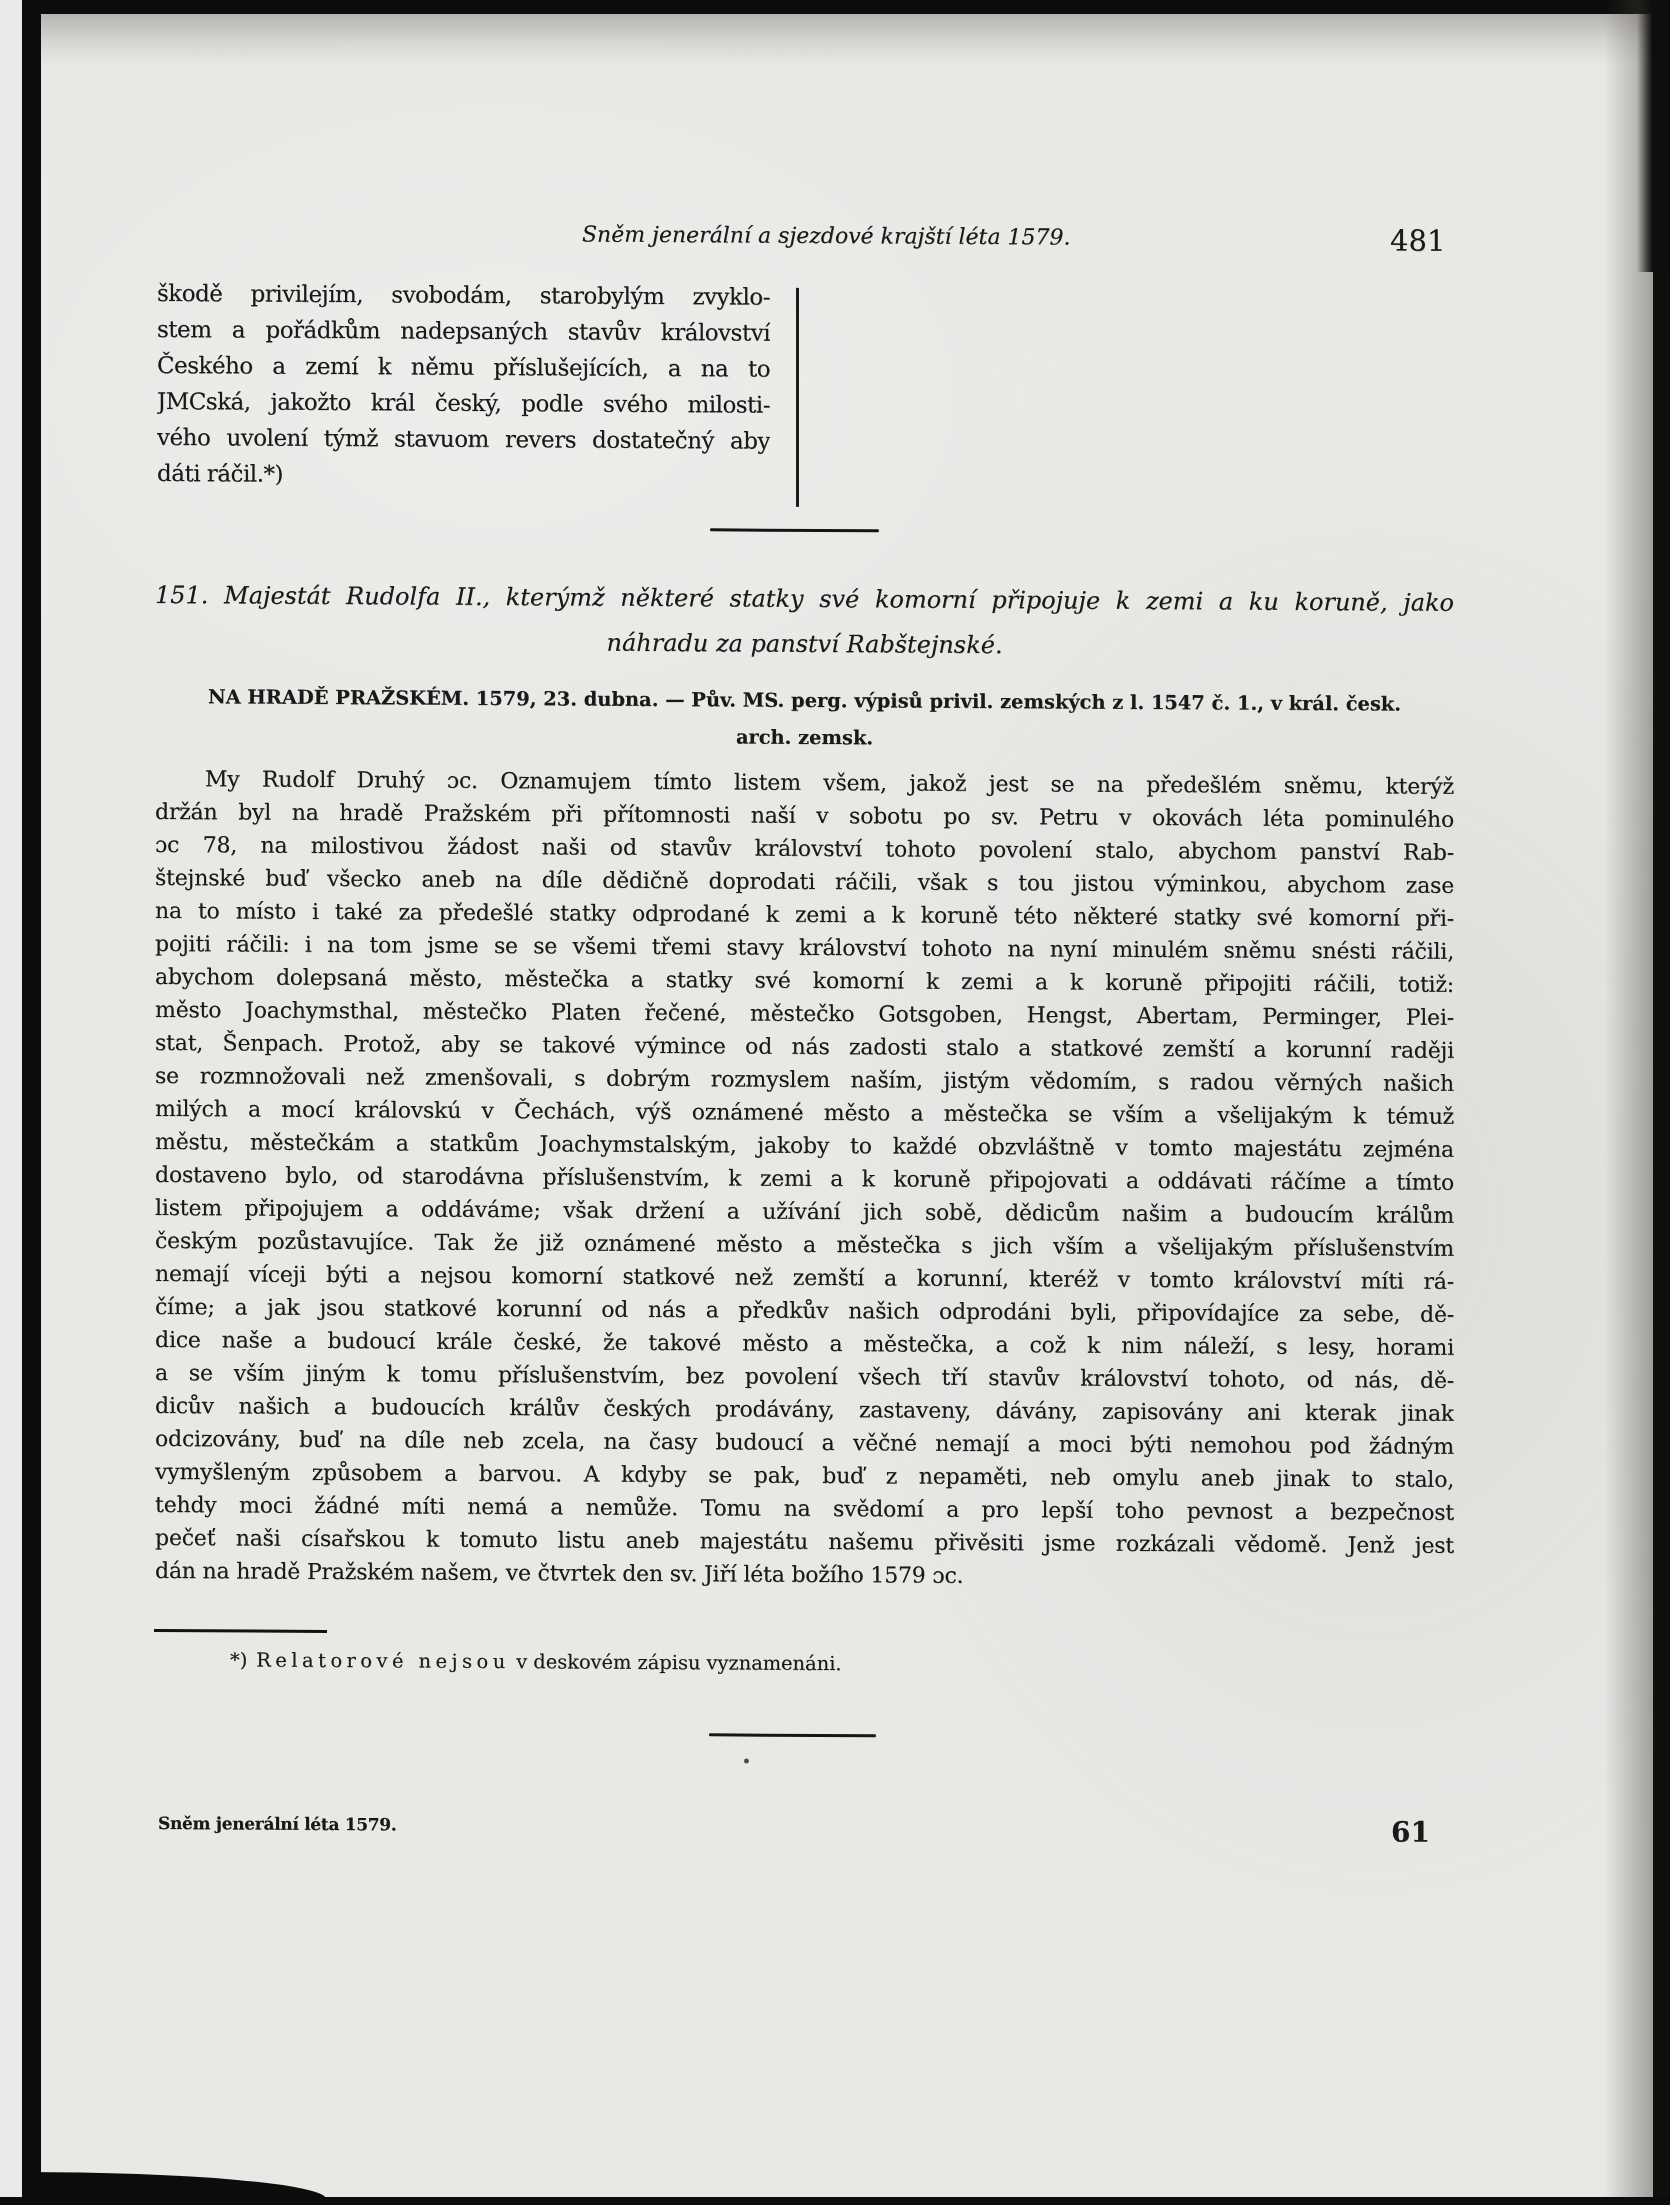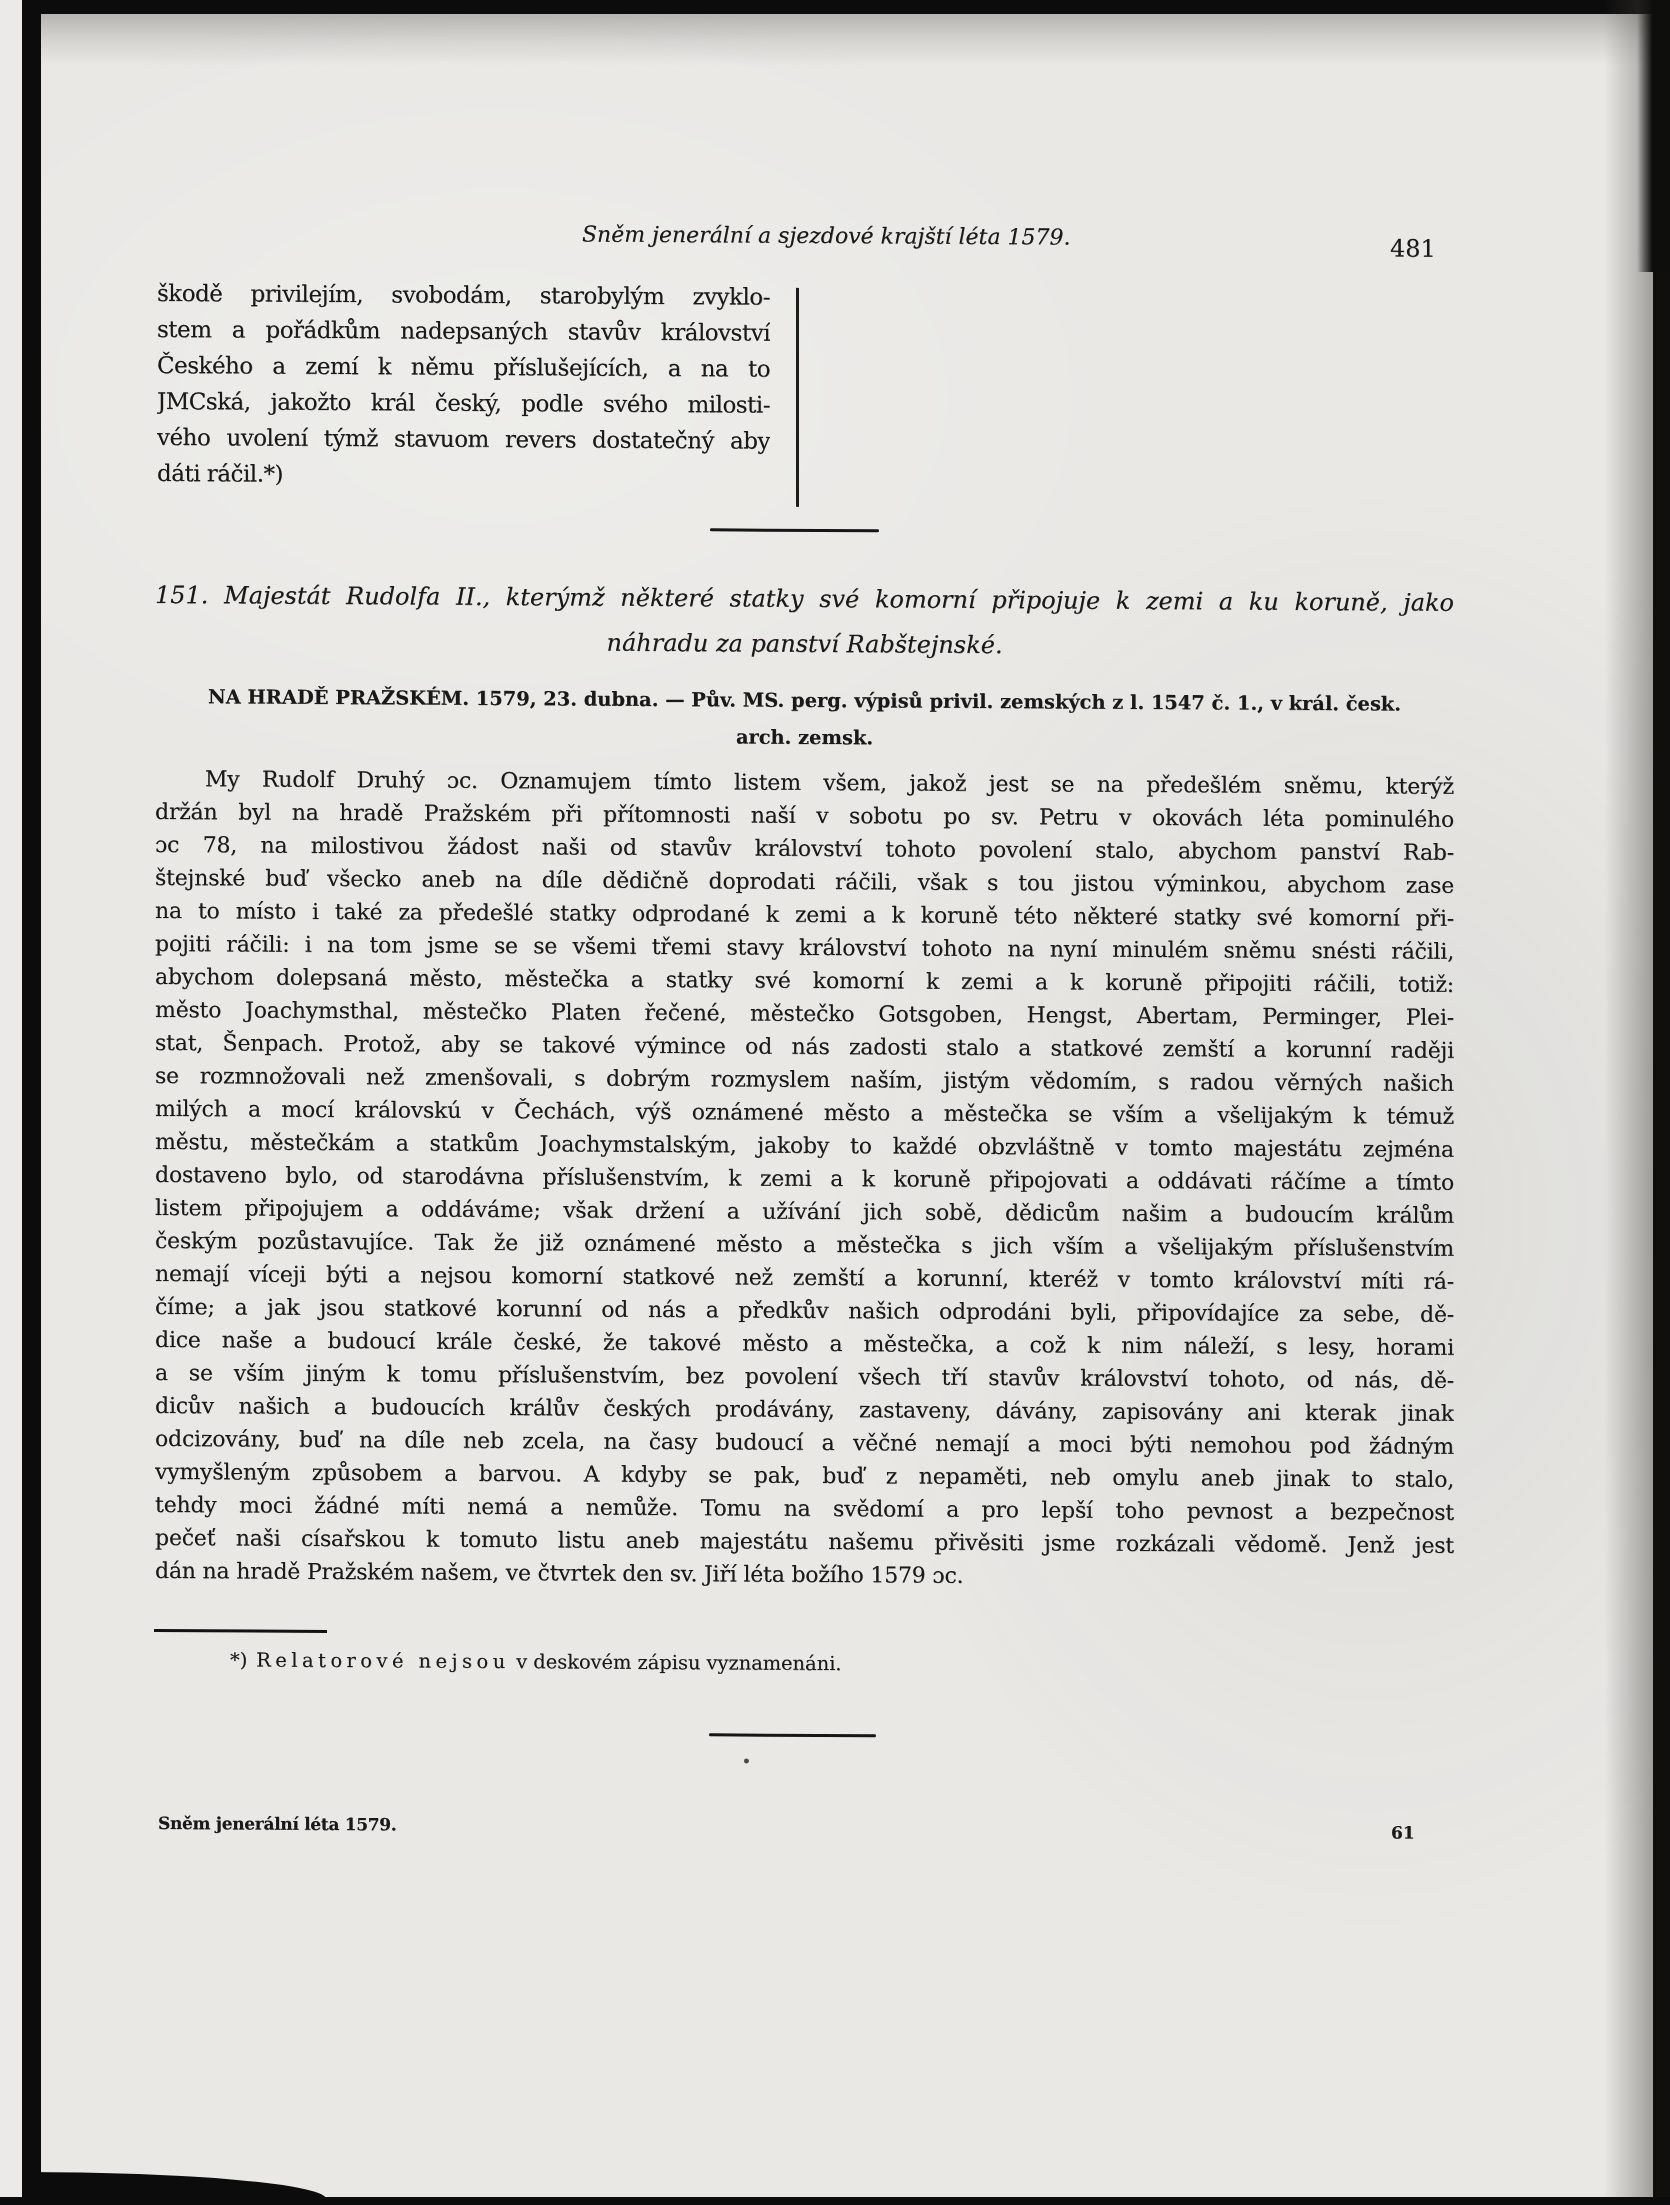--- a/index.html
+++ b/index.html
@@ -22,21 +22,21 @@
     transform-origin:0 0;
   }
   .page-content *{text-shadow:0.3px 0.3px 0.5px rgba(25,25,25,0.45);}
 
   .running-header{
     position:absolute;left:582px;top:217px;
     font-style:italic;font-size:22px;line-height:28.5px;white-space:nowrap;
   }
   .page-number{
     position:absolute;left:1390px;top:216px;
-    font-size:24px;line-height:32px;margin-top:8px;
+    font-size:29px;line-height:32px;
   }
 
   .tline{overflow:hidden;}
   .jlines .tline{text-align:justify;text-align-last:justify;}
   .jlines .tline:last-child{text-align:last;text-align-last:left;}
 
   .intro-block{
     position:absolute;left:157px;top:274px;width:613px;
     font-size:23px;letter-spacing:-0.5px;
   }
@@ -86,21 +86,21 @@
     position:absolute;left:744px;top:1754px;width:5.2px;height:5.2px;
     background:#4a4a48;border-radius:50%;
   }
 
   .footer-left{
     position:absolute;left:158px;top:1811px;
     font-weight:bold;font-size:17px;line-height:22px;letter-spacing:-0.3px;white-space:nowrap;
   }
   .footer-sig{
     position:absolute;left:1391px;top:1811px;
-    font-weight:bold;font-size:17px;line-height:26px;
+    font-weight:bold;font-size:28px;line-height:26px;
   }
 
   
   .edge{position:absolute;}
   .edge-top{top:0;left:0;right:0;height:14.2px;background:#0c0c0c;}
   .edge-top-fade{top:14.2px;left:26px;right:13px;height:61px;
     background:linear-gradient(180deg, rgba(100,96,90,0.38), rgba(100,96,90,0.14) 45%, rgba(100,96,90,0) 85%);}
   .edge-left-strip{left:0;top:0;width:22px;height:100%;background:#eceae8;}
   .edge-left-bar{left:22px;top:0;width:19.4px;height:100%;background:#0c0c0c;}
   .edge-right-fade{right:18px;top:0;width:49px;height:100%;

